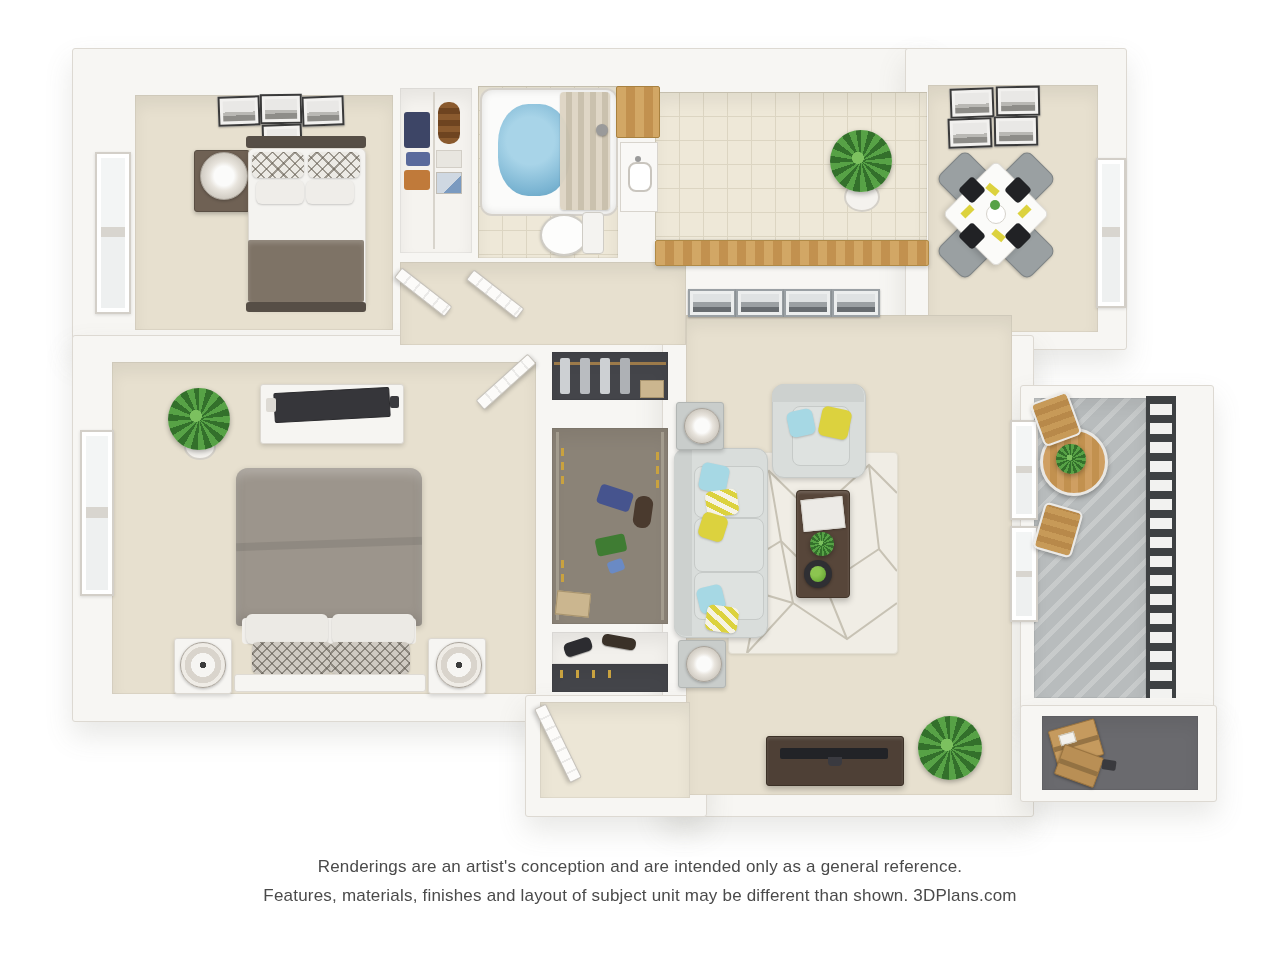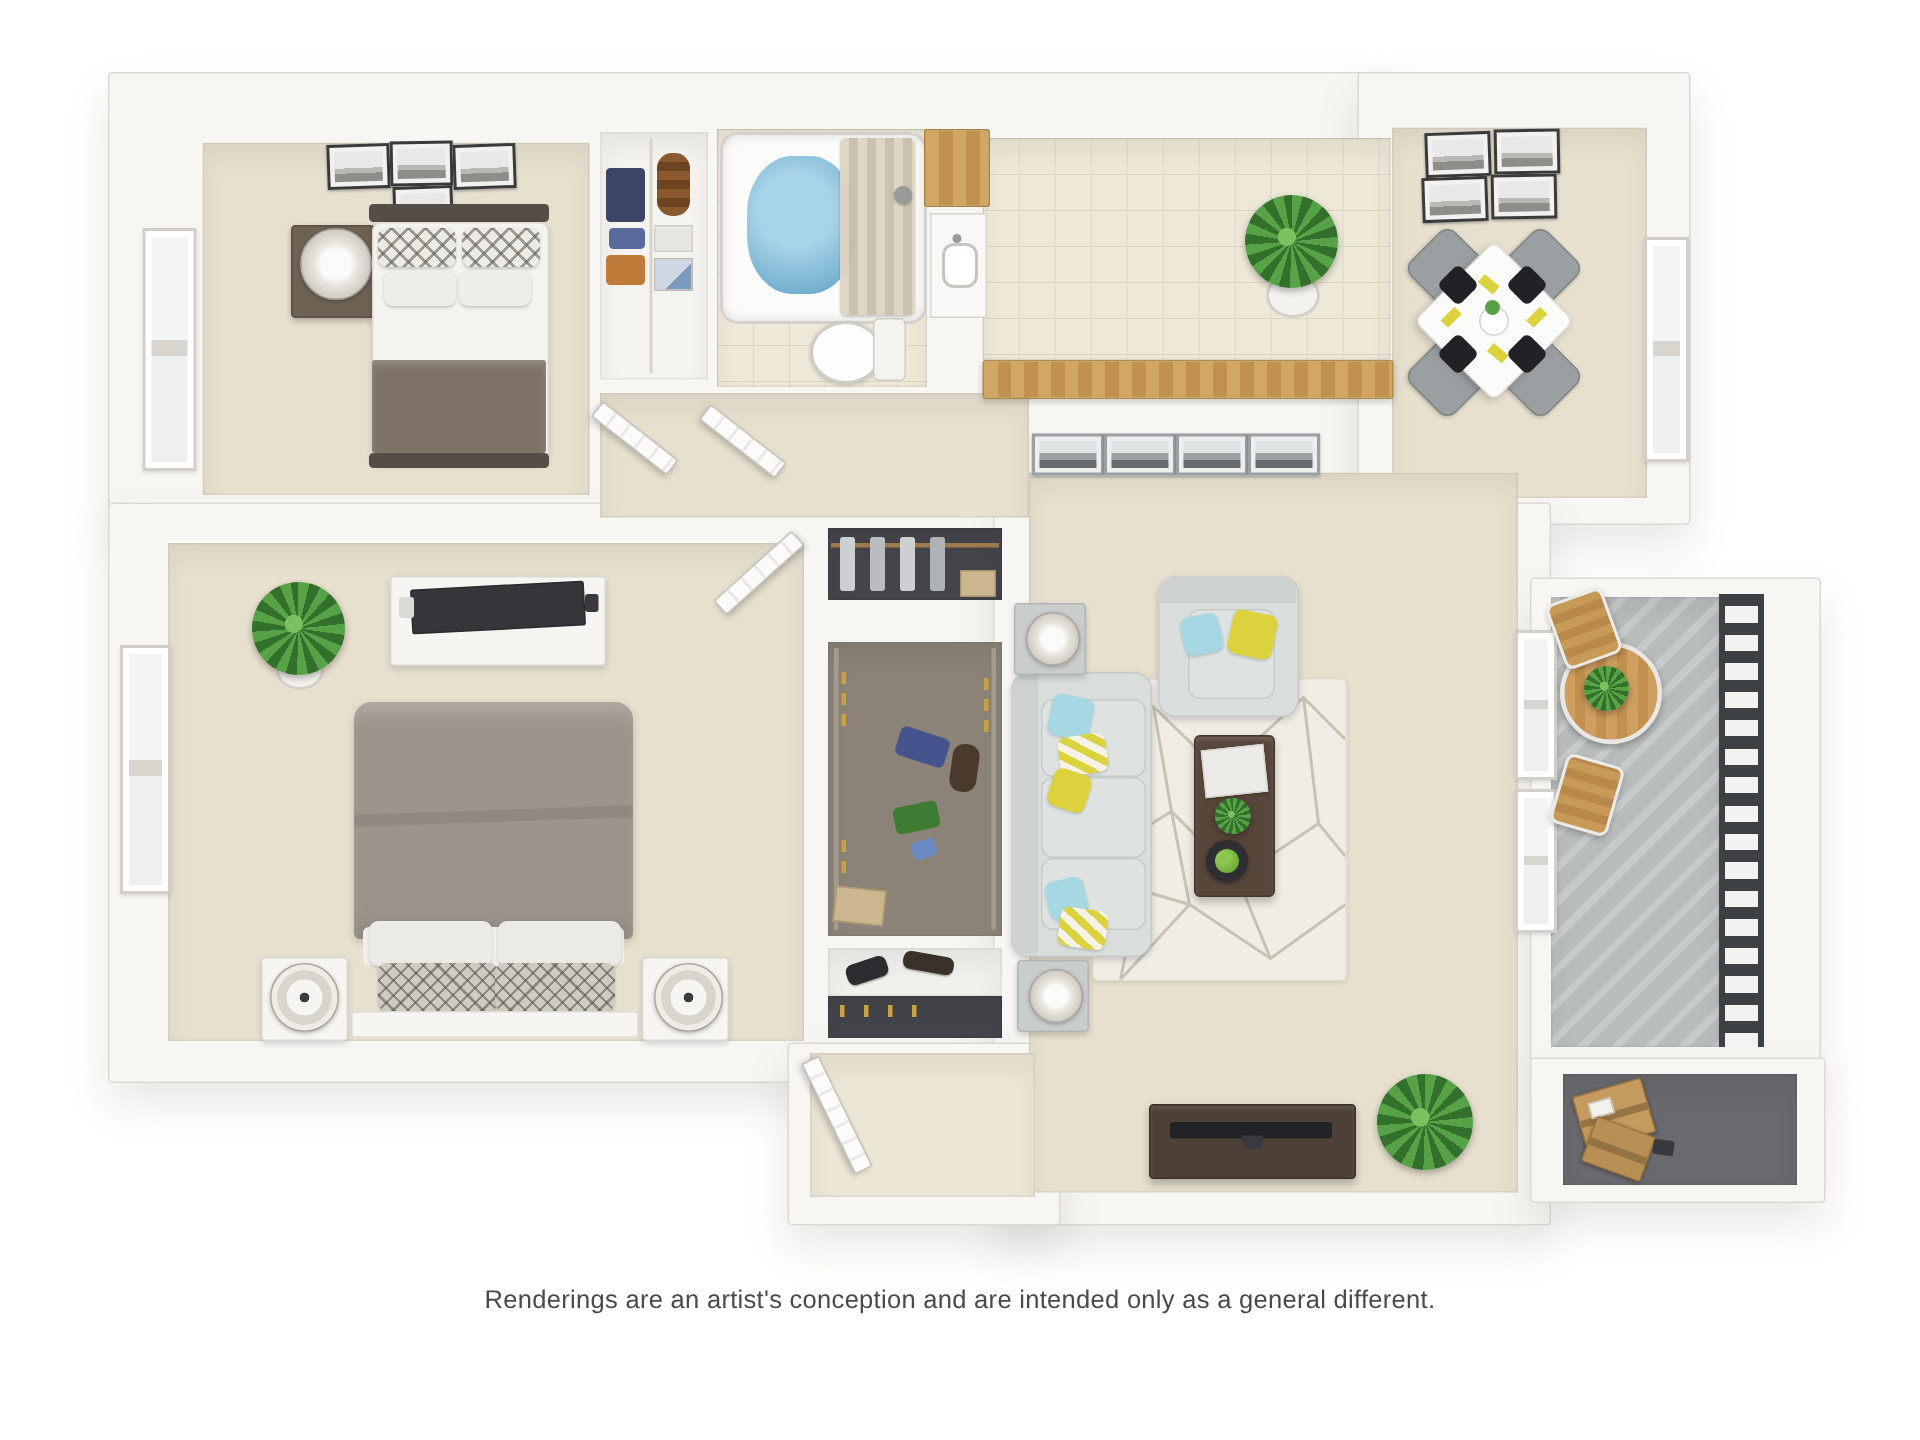--- a/index.html
+++ b/index.html
@@ -296,15 +296,16 @@
         <div class="label" style="left:8px;top:6px;width:14px;height:9px"></div>
       </div>
     <div class="box" style="left:1058px;top:750px;width:40px;height:30px;transform:rotate(20deg);background:#b98f55">
         <div class="tape"></div>
       </div>
     <div class="a" style="left:1102px;top:760px;width:14px;height:10px;background:#3a3a3e;border-radius:2px;transform:rotate(8deg)"></div>
 
   </div>
 
   <div class="footer">
-    <div>Renderings are an artist's conception and are intended only as a general different.</div>
+    <div>Renderings are an artist's conception and are intended only as a general reference.</div>
+    <div>Features, materials, finishes and layout of subject unit may be different than shown. 3DPlans.com</div>
   </div>
 </div>
 
 </body></html>

